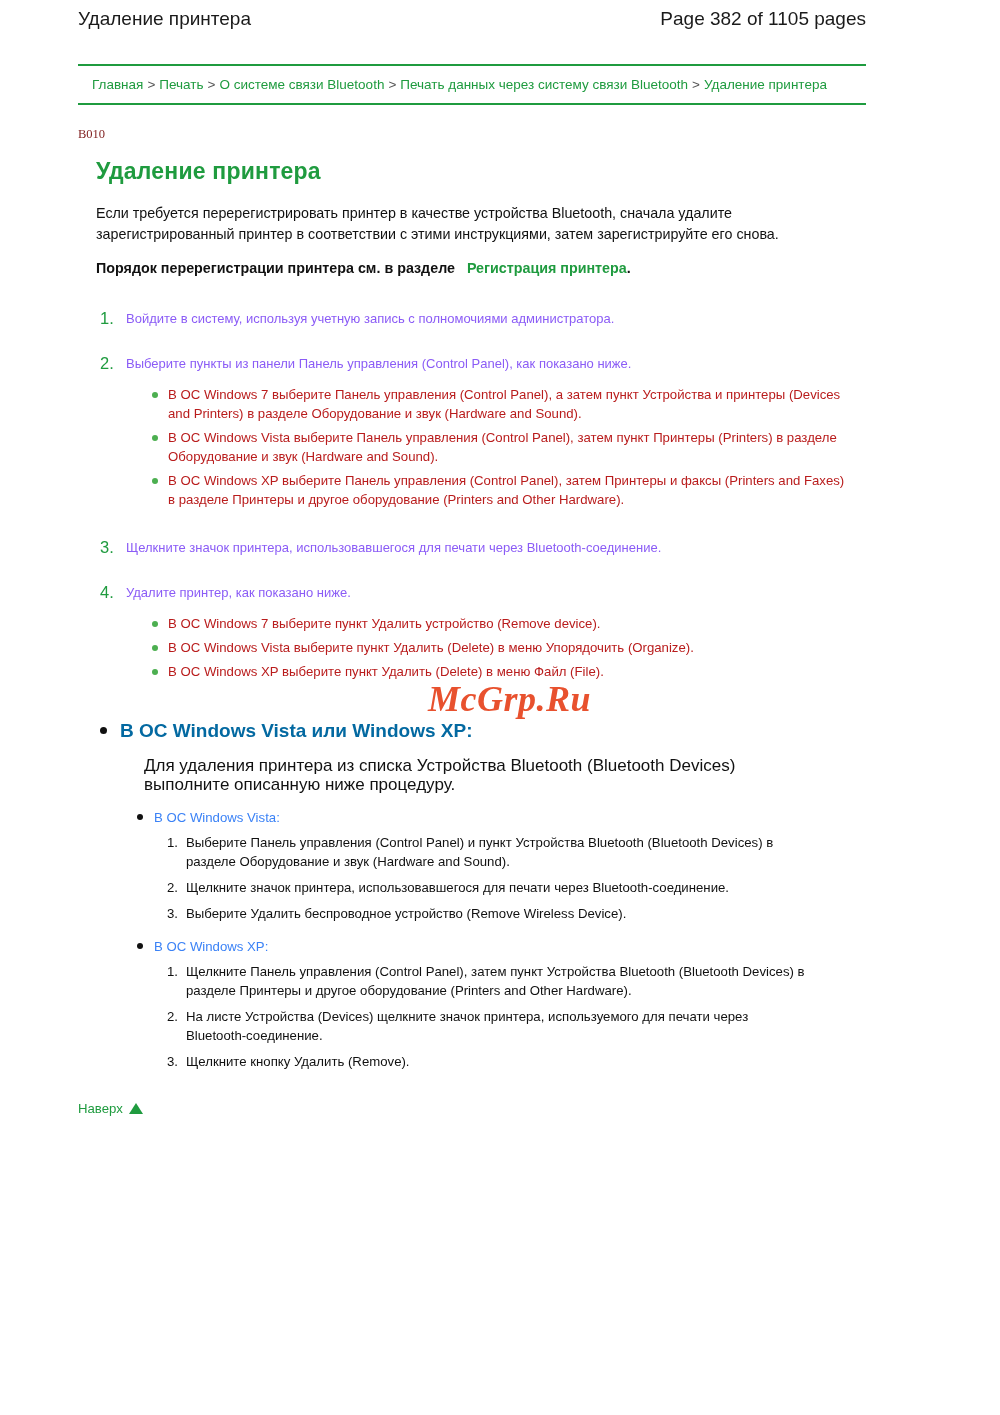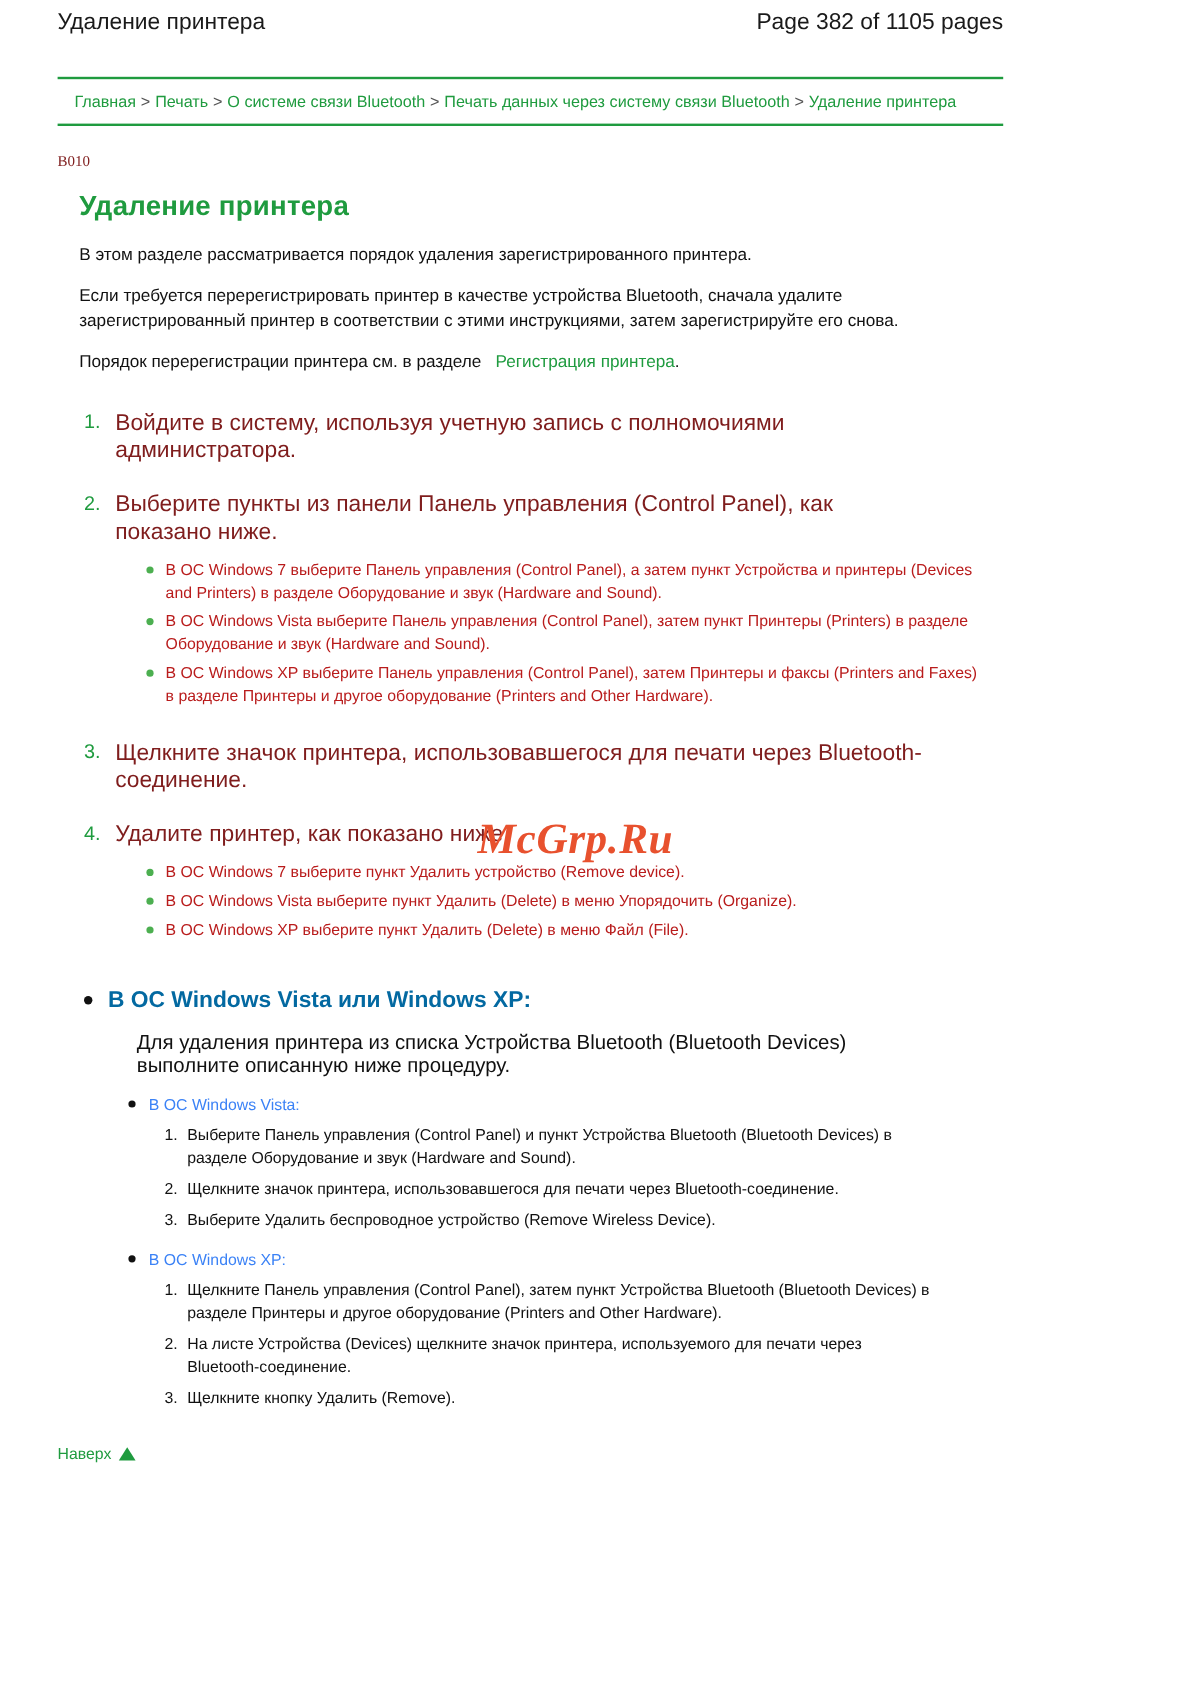--- a/index.html
+++ b/index.html
@@ -14,20 +14,21 @@
     color: #000000;
     position: relative;
     overflow: hidden;
   }
   .page {
     position: relative;
     width: 884px;
     height: 1415px;
     box-sizing: border-box;
     padding: 0;
+    margin-left: 30px;
   }
   
   .header {
     display: flex;
     justify-content: space-between;
     align-items: baseline;
     padding: 8px 48px 0 48px;
     font-size: 19px;
     color: #1a1a1a;
   }
@@ -81,20 +82,21 @@
   }
   .intro p {
     margin: 0 0 13px 0;
     font-size: 14.3px;
     line-height: 21px;
     color: #111111;
     max-width: 700px;
   }
   .intro p.last {
     margin-bottom: 0;
+    font-weight: bold;
   }
   .link-green {
     color: #1f9b3f;
     text-decoration: none;
   }
   
   .steps {
     margin: 28px 0 0 22px;
   }
   .step {
@@ -105,23 +107,23 @@
     color: #1f9b3f;
     font-size: 16.5px;
     width: 26px;
     flex: 0 0 26px;
     line-height: 23px;
   }
   .step-body {
     flex: 1 1 auto;
   }
   .step-text {
-    font-size: 19px;
+    font-size: 13px;
     line-height: 23px;
-    color: #7f1d1d;
+    color: #8b5cf6;
     max-width: 680px;
   }
   
   ul.green-bullets {
     list-style: none;
     margin: 10px 0 0 24px;
     padding: 0;
   }
   ul.green-bullets > li {
     position: relative;
@@ -261,21 +263,20 @@
     <a class="crumb" href="#">Главная</a><span class="sep">&gt;</span><a class="crumb" href="#">Печать</a><span class="sep">&gt;</span><a class="crumb" href="#">О системе связи Bluetooth</a><span class="sep">&gt;</span><a class="crumb" href="#">Печать данных через систему связи Bluetooth</a><span class="sep">&gt;</span><span class="current">Удаление принтера</span>
   </div>
 
   <div class="content">
 
     <div class="anchor-id">B010</div>
 
     <h1 class="page-title">Удаление принтера</h1>
 
     <div class="intro">
-      <p>В этом разделе рассматривается порядок удаления зарегистрированного принтера.</p>
       <p>Если требуется перерегистрировать принтер в качестве устройства Bluetooth, сначала удалите зарегистрированный принтер в соответствии с этими инструкциями, затем зарегистрируйте его снова.</p>
       <p class="last"><span>Порядок перерегистрации принтера см. в разделе</span>&nbsp;&nbsp;&nbsp;<a class="link-green" href="#">Регистрация принтера</a><span>.</span></p>
     </div>
 
     <div class="steps">
 
       <div class="step">
         <div class="step-num">1.</div>
         <div class="step-body">
           <div class="step-text">Войдите в систему, используя учетную запись с полномочиями администратора.</div>

